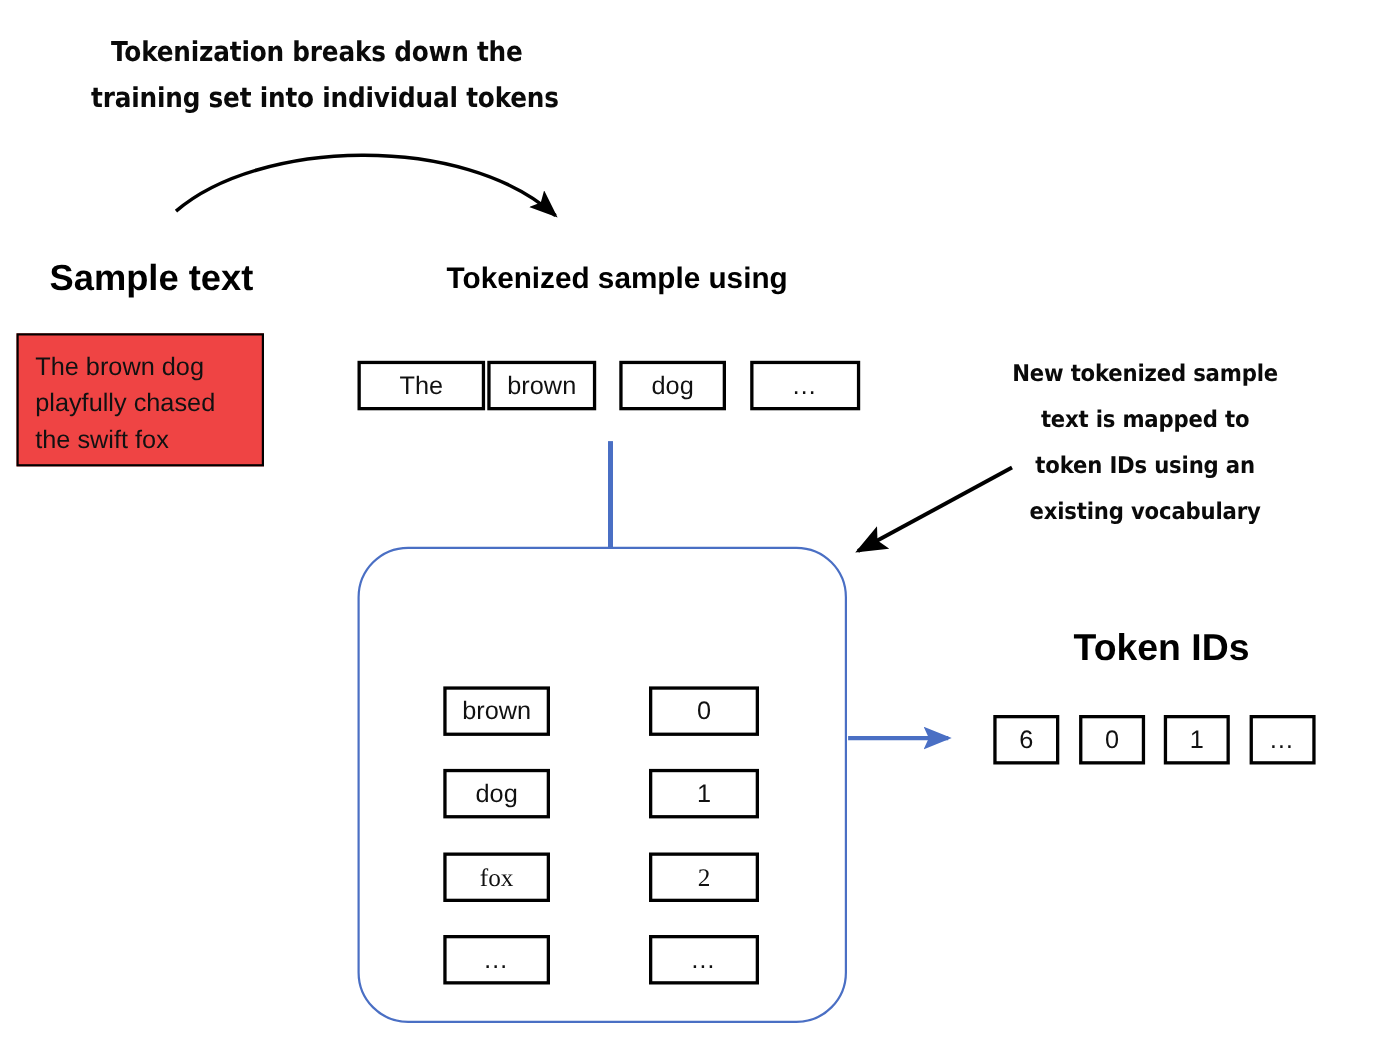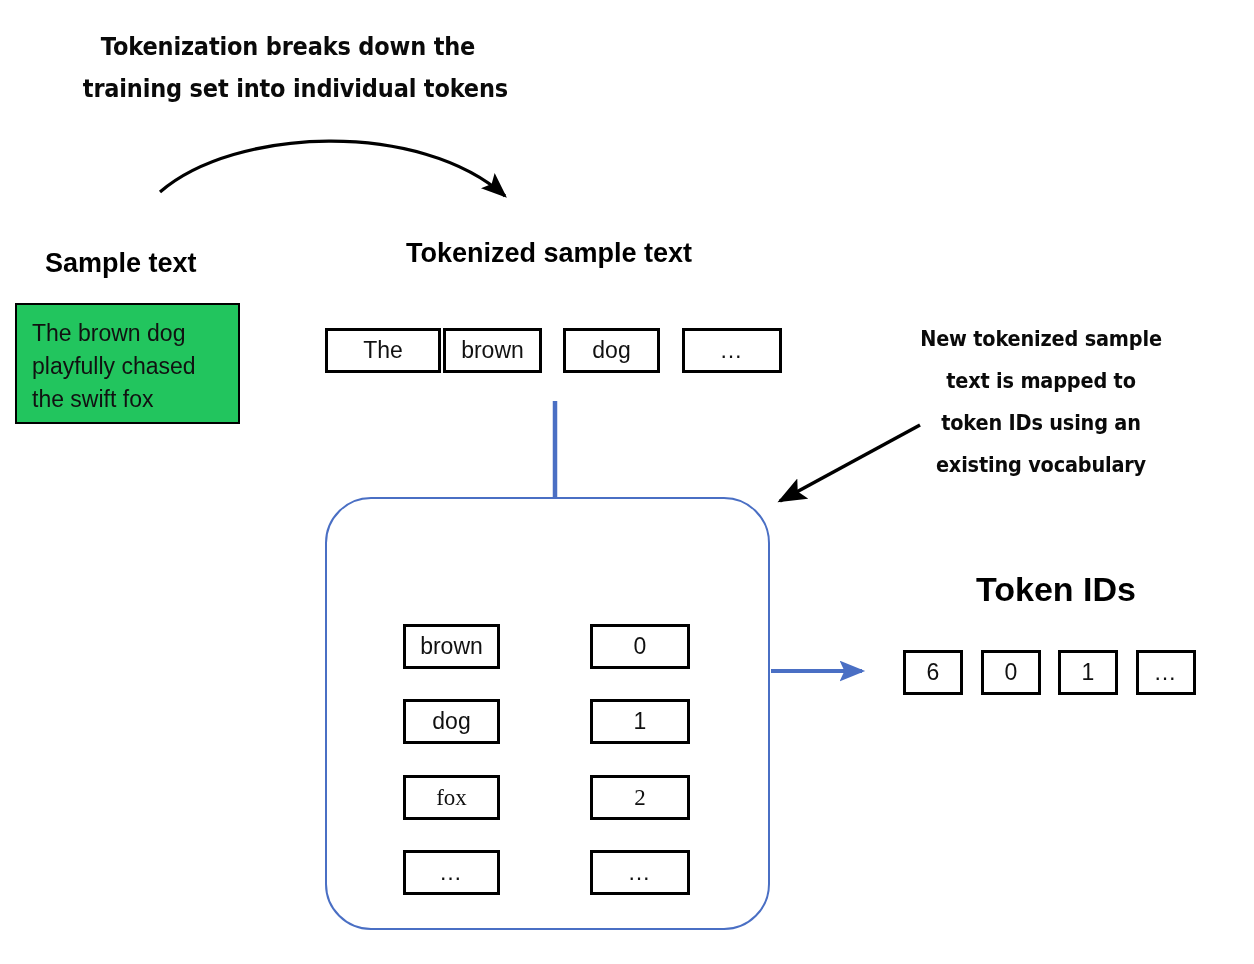--- a/index.html
+++ b/index.html
@@ -60,35 +60,35 @@
   }
 
   
   .heading {
     position: absolute;
     font-family: "Liberation Sans", sans-serif;
     font-weight: bold;
     color: #000000;
     white-space: nowrap;
   }
-  #h-sample-text   { left: 45px;  top: 234px; font-size: 27px; margin-top: 14px; }
+  #h-sample-text   { left: 45px;  top: 234px; font-size: 33px; }
   #h-tokenized     { left: 406px; top: 238px; font-size: 27px; }
   #h-existing-vocab{ left: 413px; top: 533px; font-size: 28px; }
   #h-token-ids     { left: 976px; top: 570px; font-size: 34px; }
 
   
   #sample-box {
     position: absolute;
     left: 15px;
     top: 303px;
     width: 225px;
     height: 121px;
     border: 2.5px solid #000;
     box-sizing: border-box;
-    background: #22c55e;
+    background: #ef4444;
   }
   #sample-box .txt {
     position: absolute;
     left: 15px;
     top: 12px;
     width: 196px;
     font-size: 23px;
     line-height: 33px;
     color: #111;
     font-family: "Liberation Sans", sans-serif;
@@ -191,21 +191,21 @@
       <line x1="518" y1="873" x2="574" y2="873" stroke="#000" stroke-width="4.5" marker-end="url(#arrow-black-sm)"></line>
     </g>
   </svg>
 
   <div class="annot" id="headline">
     <div>Tokenization breaks down the</div>
     <div>training set into individual tokens</div>
   </div>
 
   <div class="heading" id="h-sample-text">Sample text</div>
-  <div class="heading" id="h-tokenized">Tokenized sample text</div>
+  <div class="heading" id="h-tokenized">Tokenized sample using</div>
   <div class="heading" id="h-existing-vocab">Existing vocabulary</div>
   <div class="heading" id="h-token-ids">Token IDs</div>
 
   <div id="sample-box">
     <div class="txt">The brown dog playfully chased the swift fox</div>
   </div>
 
   <div class="tok-row">
     <div class="tbox" id="tok-0">The</div>
     <div class="tbox" id="tok-1">brown</div>

